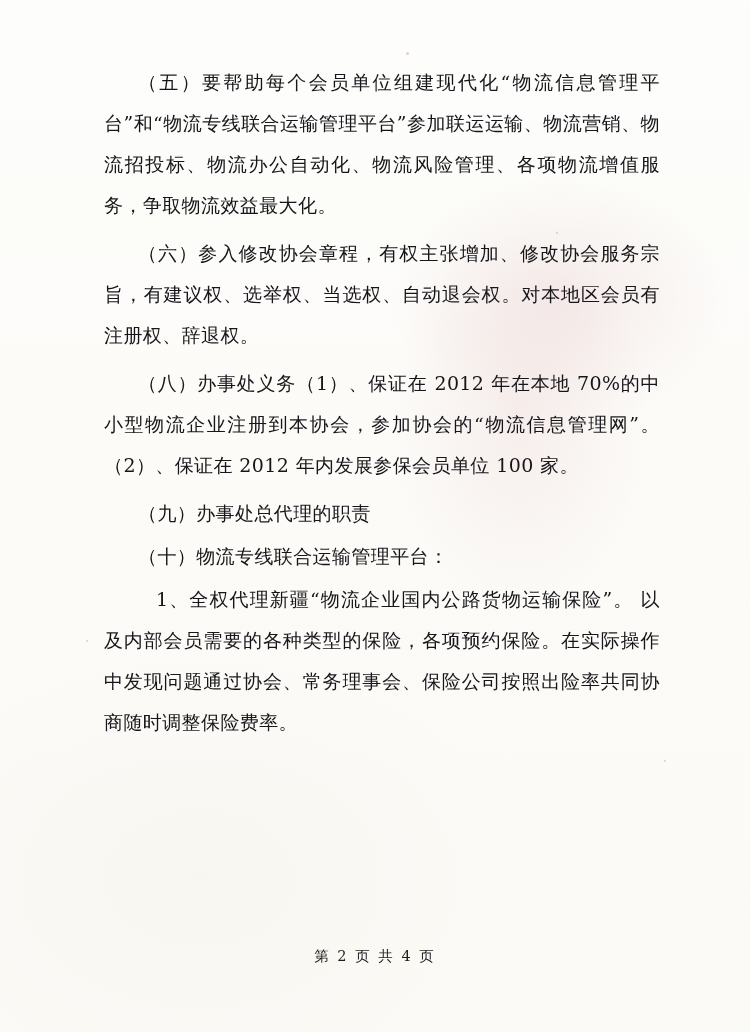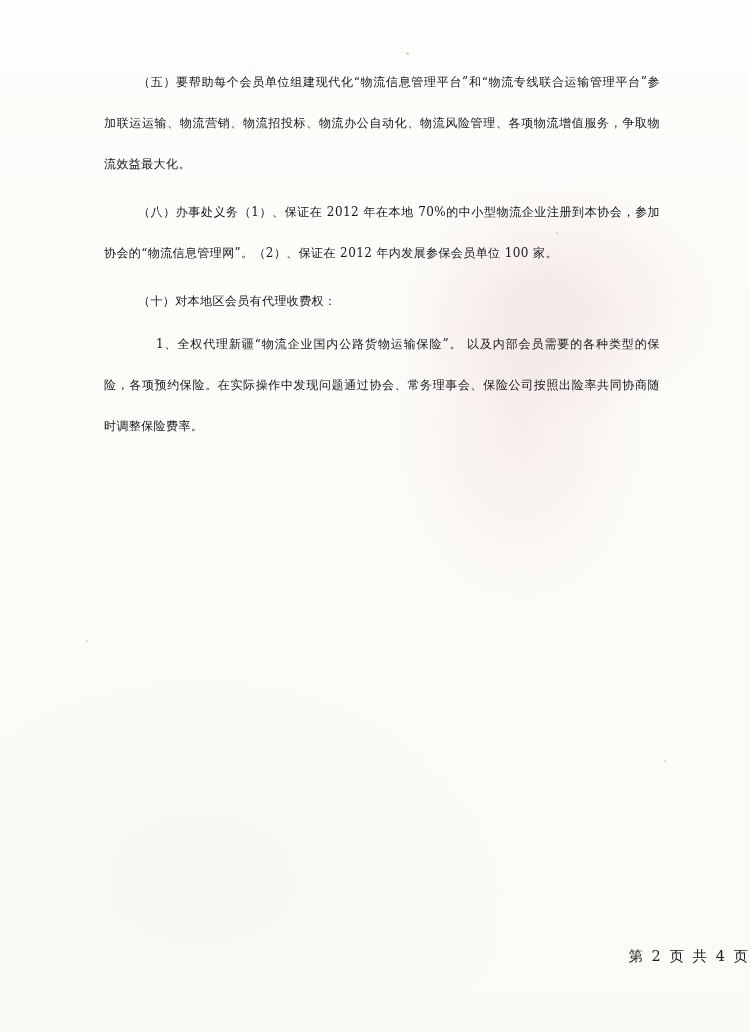--- a/index.html
+++ b/index.html
@@ -31,21 +31,21 @@
     opacity: .55;
   }
   .doc-body {
     position: absolute;
     left: 104px;
     top: 62px;
     width: 556px;
   }
   p.para {
     margin: 0 0 7px 0;
-    font-size: 12px;
+    font-size: 19px;
     line-height: 41px;
     color: #16161a;
     text-align: justify;
     text-justify: inter-ideograph;
     letter-spacing: 0.4px;
     font-family: "DejaVu Serif", "Liberation Serif", serif;
   }
   p.indent2 {
     text-indent: 34px;
   }
@@ -53,37 +53,39 @@
     text-indent: 52px;
   }
   p.tight {
     margin-bottom: 2px;
   }
   .footer {
     position: absolute;
     left: 0;
     right: 0;
     top: 947px;
-    text-align: right;
+    text-align: center;
     font-size: 14.5px;
     letter-spacing: 2px;
     color: #1d1d20;
     font-family: "DejaVu Serif", "Liberation Serif", serif;
   }
 </style>
 </head>
 <body>
 
 <div class="page">
   <span class="speck" style="left:406px; top:52px; width:3px; height:3px;"></span>
   <span class="speck" style="left:556px; top:232px; width:2px; height:2px;"></span>
   <span class="speck" style="left:86px; top:640px; width:2px; height:2px;"></span>
   <span class="speck" style="left:664px; top:760px; width:2px; height:2px;"></span>
 
   <div class="doc-body">
     <p class="para indent2">（五）要帮助每个会员单位组建现代化“物流信息管理平台”和“物流专线联合运输管理平台”参加联运运输、物流营销、物流招投标、物流办公自动化、物流风险管理、各项物流增值服务，争取物流效益最大化。</p>
+    <p class="para indent2">（六）参入修改协会章程，有权主张增加、修改协会服务宗旨，有建议权、选举权、当选权、自动退会权。对本地区会员有注册权、辞退权。</p>
     <p class="para indent2">（八）办事处义务（1）、保证在 2012 年在本地 70%的中小型物流企业注册到本协会，参加协会的“物流信息管理网”。（2）、保证在 2012 年内发展参保会员单位 100 家。</p>
-    <p class="para indent2 tight">（十）对本地区会员有代理收费权：</p>
+    <p class="para indent2 tight">（九）办事处总代理的职责</p>
+    <p class="para indent2 tight">（十）物流专线联合运输管理平台：</p>
     <p class="para indent3">1、全权代理新疆“物流企业国内公路货物运输保险”。 以及内部会员需要的各种类型的保险，各项预约保险。在实际操作中发现问题通过协会、常务理事会、保险公司按照出险率共同协商随时调整保险费率。</p>
   </div>
 
   <div class="footer">第 2 页 共 4 页</div>
 </div>
 
 </body></html>

